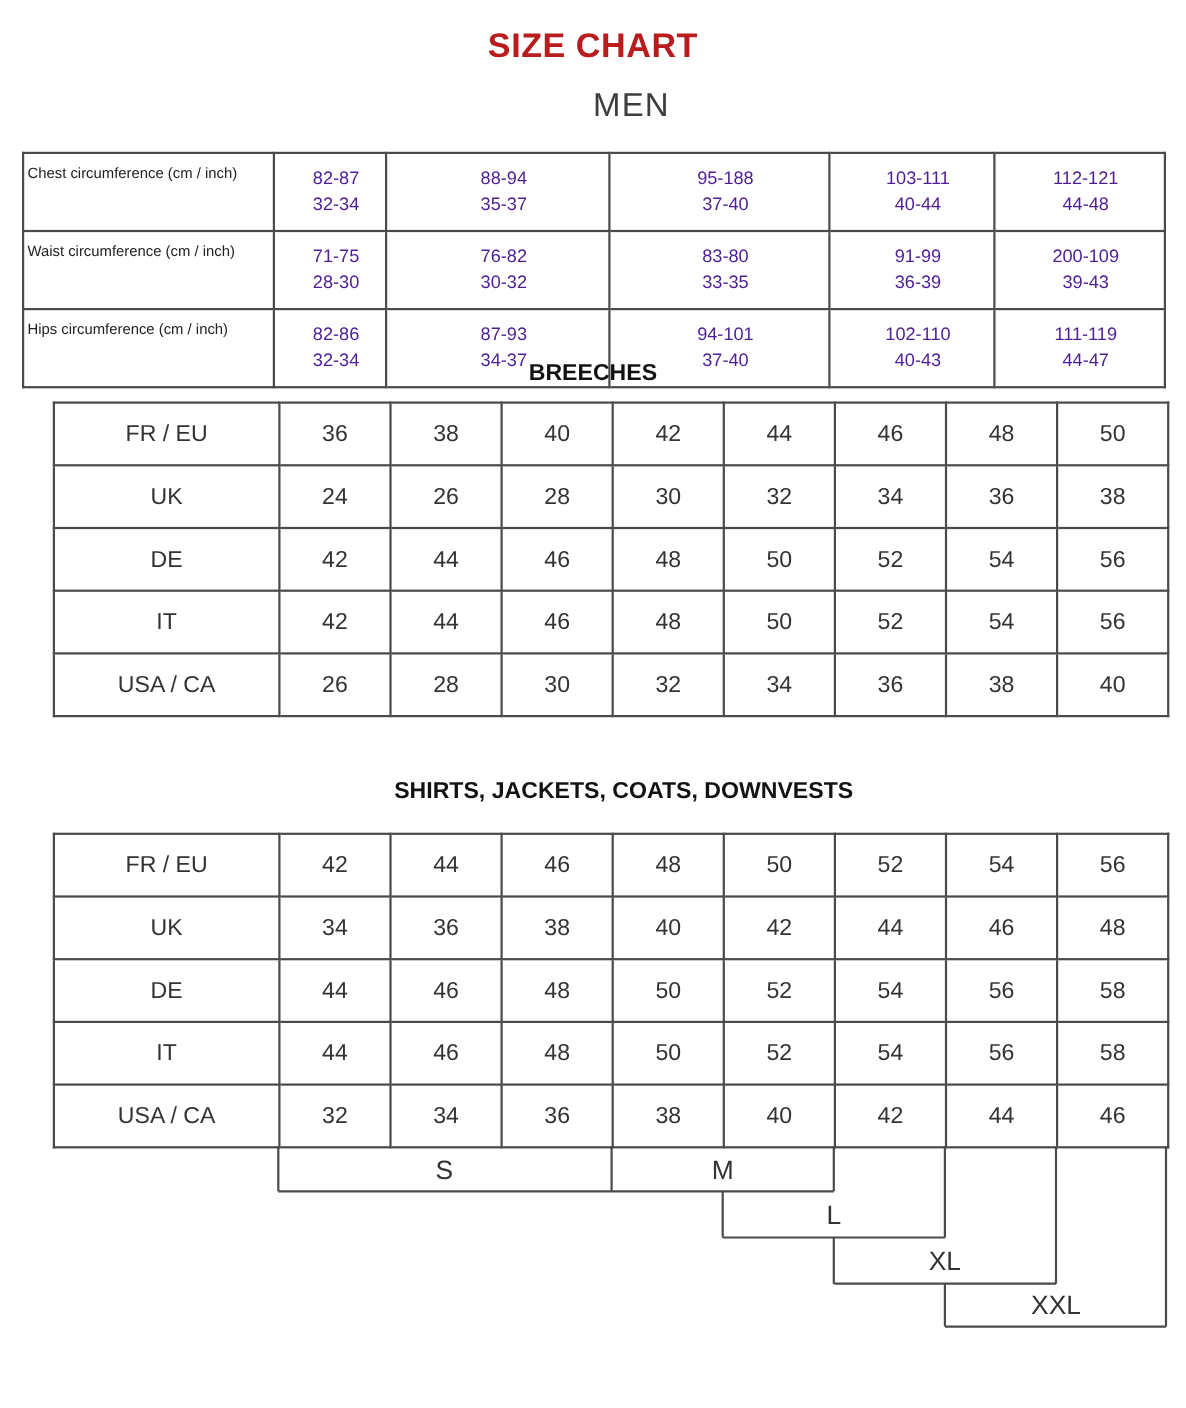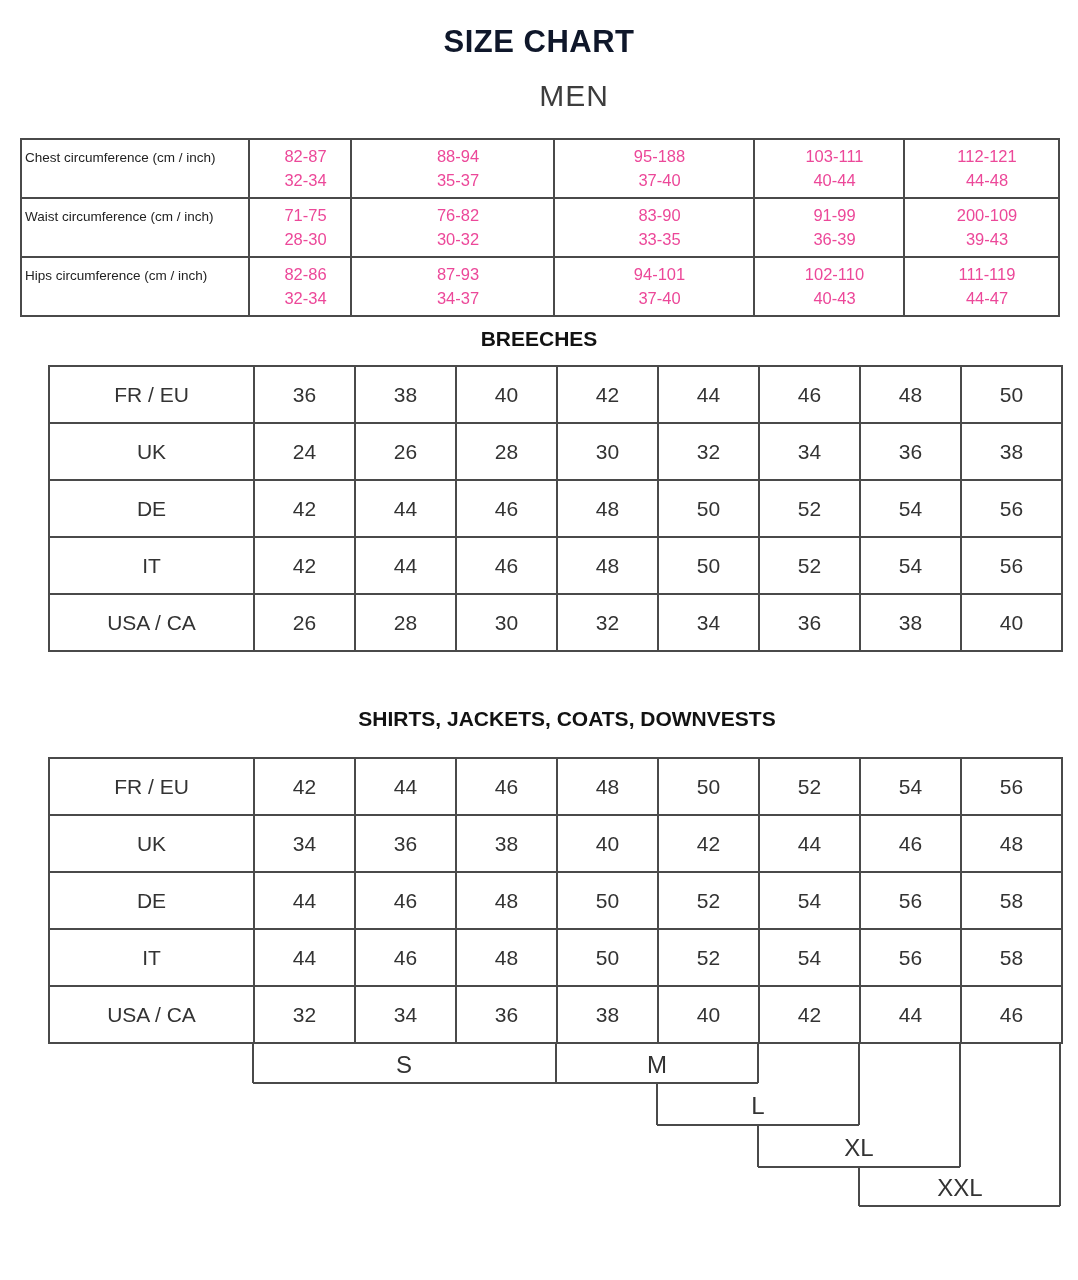--- a/index.html
+++ b/index.html
@@ -3,44 +3,44 @@
 <meta charset="utf-8">
 <style>
   html,body{margin:0;padding:0;}
   body{
     width:1078px;height:1280px;position:relative;background:#ffffff;
     font-family:"Liberation Sans",sans-serif;color:#2b2b2b;overflow:hidden;
   }
   .abs{position:absolute;}
   .page-title{
     top:24px;left:0;width:100%;text-align:center;
-    font-size:31px;font-weight:bold;letter-spacing:.5px;color:#0f172a;
+    font-size:31px;font-weight:bold;letter-spacing:.5px;color:#b91c1c;
   }
   .page-subtitle{
     top:79px;left:0;width:100%;text-align:center;
     font-size:30px;font-weight:normal;letter-spacing:1px;color:#3d3d3d;margin-left:35px;
   }
   .section-title{
     left:0;width:100%;text-align:center;
     font-size:21px;font-weight:bold;color:#121212;
   }
   .breeches-title{top:327px;}
   .shirts-title{top:707px;padding-left:28px;}
 
   table{border-collapse:collapse;table-layout:fixed;}
   td{border:2px solid #4a4a4a;text-align:center;vertical-align:middle;padding:0;}
 
   
   .t-measure{left:20px;top:138px;width:1038px;}
-  .t-measure tr{height:59px;}
+  .t-measure tr{height:71px;}
   .t-measure td.rowlabel{
     font-size:13.5px;text-align:left;vertical-align:top;
     padding:10px 2px 0 3px;color:#222;
   }
-  .t-measure td.val{font-size:16.5px;line-height:1.45;color:#ec4899;padding-left:11px;}
+  .t-measure td.val{font-size:16.5px;line-height:1.45;color:#4c1d95;padding-left:11px;}
 
   
   .t-sizes{left:48px;width:1013px;}
   .t-sizes tr{height:57px;}
   .t-sizes td{font-size:21px;color:#333;}
   .t-breeches{top:365px;}
   .t-shirts{top:757px;}
 
   
   .stair{left:0;top:1042px;}
@@ -93,21 +93,21 @@
     <td class="rowlabel">Waist circumference (cm / inch)</td>
     <td class="val">
           <div>71-75</div>
           <div>28-30</div>
         </td>
     <td class="val">
           <div>76-82</div>
           <div>30-32</div>
         </td>
     <td class="val">
-          <div>83-90</div>
+          <div>83-80</div>
           <div>33-35</div>
         </td>
     <td class="val">
           <div>91-99</div>
           <div>36-39</div>
         </td>
     <td class="val">
           <div>200-109</div>
           <div>39-43</div>
         </td>

